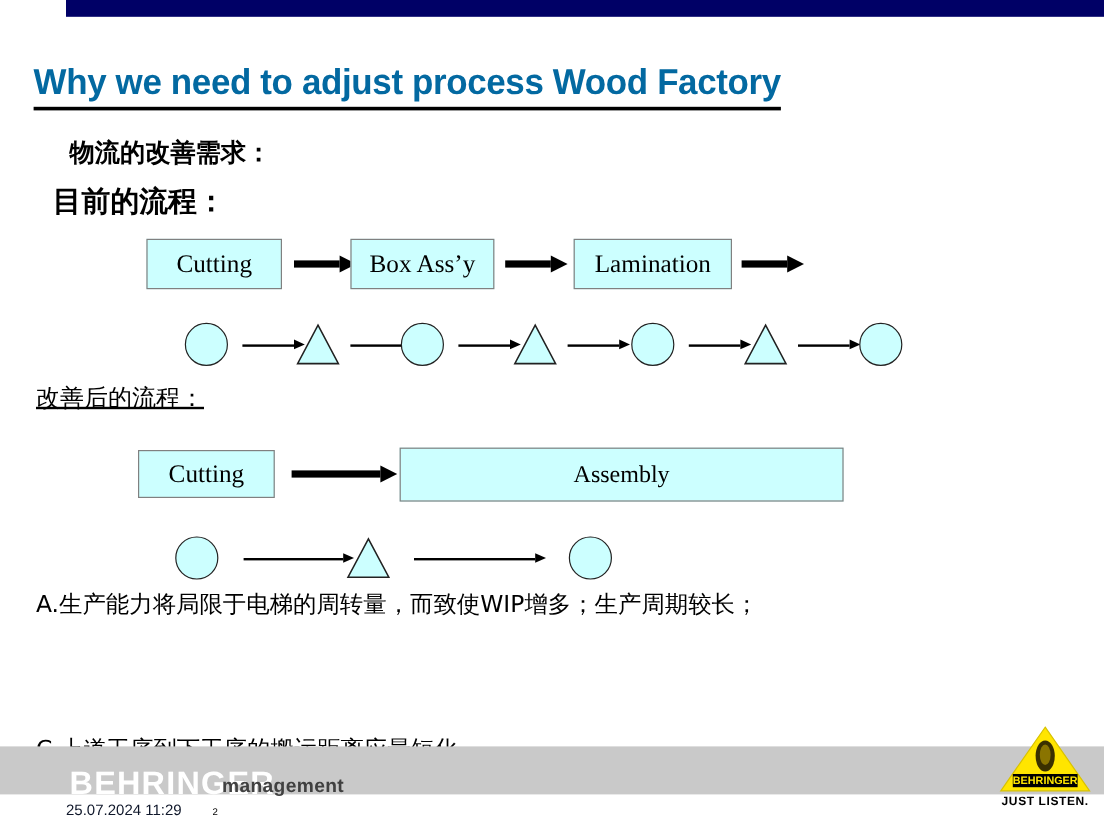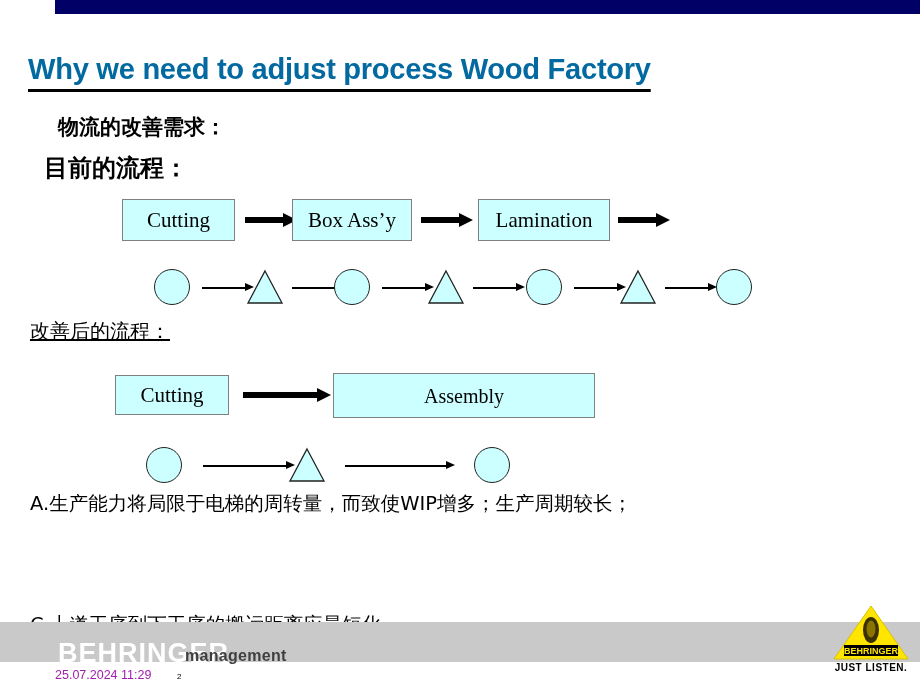--- a/index.html
+++ b/index.html
@@ -130,21 +130,21 @@
   }
   .brand-sub{
     position:absolute;left:185px;top:648px;
     font-family:"Liberation Sans","DejaVu Sans",sans-serif;
     font-weight:bold;font-size:16px;letter-spacing:0.3px;
     color:#404040;line-height:1;
   }
   .stamp{
     position:absolute;left:55px;top:668px;
     font-family:"Liberation Sans","DejaVu Sans",sans-serif;
-    font-size:12.5px;color:#a21caf;
+    font-size:12.5px;color:#0f172a;
   }
   .pageno{
     position:absolute;left:177px;top:672px;
     font-family:"Liberation Sans","DejaVu Sans",sans-serif;
     font-size:8px;color:#000;
   }
 
   
   .logo{position:absolute;left:832px;top:603px;width:78px;height:72px;}
   .logo svg{display:block;}
@@ -241,21 +241,21 @@
   <div class="cn imp-label">改善后的流程：</div>
 
   <div class="pbox" style="left:115px;top:375px;width:114px;height:40px;">
     <span>Cutting</span>
   </div>
   <div class="thick-arrow" style="left:243px;top:388px;width:90px;">
     <div class="shaft" style="width:74px;"></div>
       <div class="head" style="left:74px;"></div>
   </div>
 
-  <div class="pbox assembly" style="left:333px;top:373px;width:262px;height:45px;">
+  <div class="pbox assembly" style="left:333px;top:373px;width:370px;height:45px;">
     <span class="asm-title">Assembly</span>
   </div>
 
   <div class="circ" style="left:146px;top:447px;"></div>
   <div class="thin-arrow" style="left:203px;top:461px;width:92px;">
     <div class="shaft" style="width:83px;"></div>
       <div class="head" style="left:83px;"></div>
   </div>
   <div class="tri" style="left:288px;top:447px;">
     <svg width="38" height="36" viewBox="0 0 38 36">

